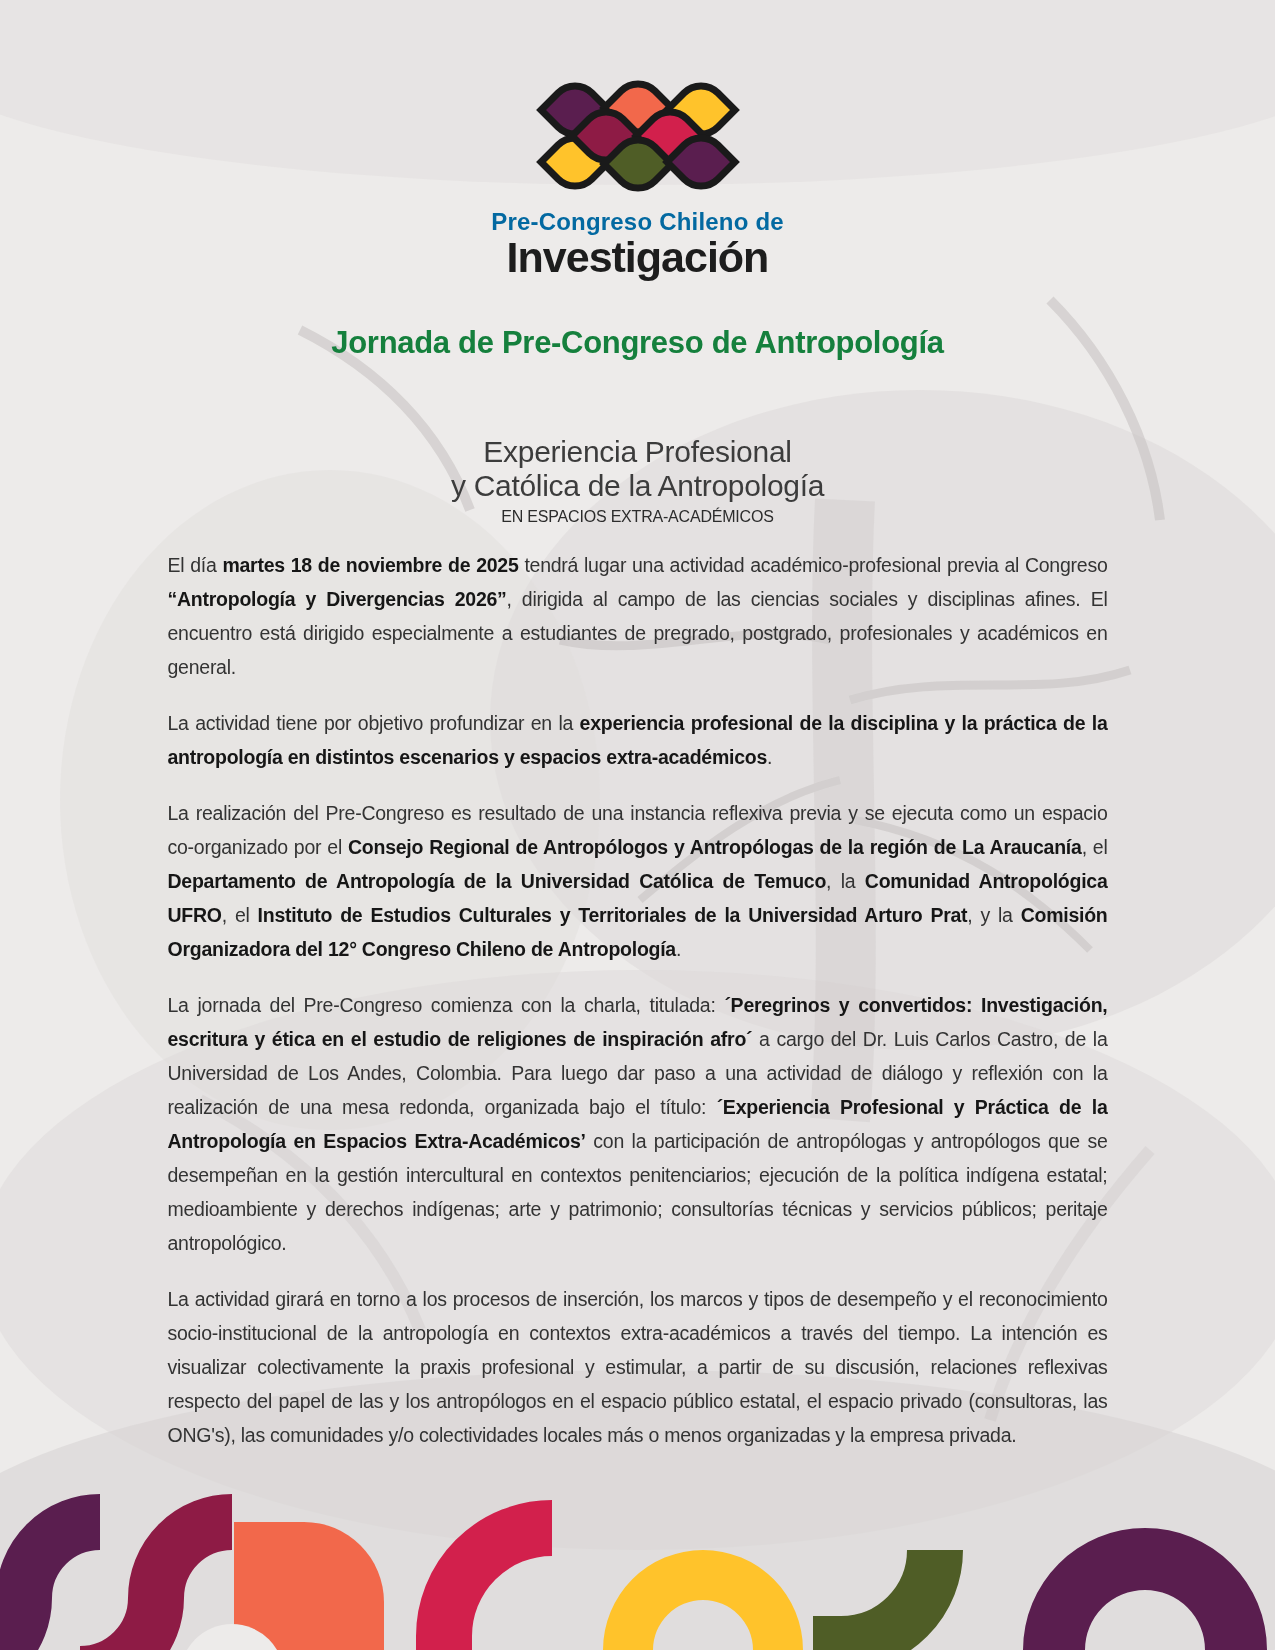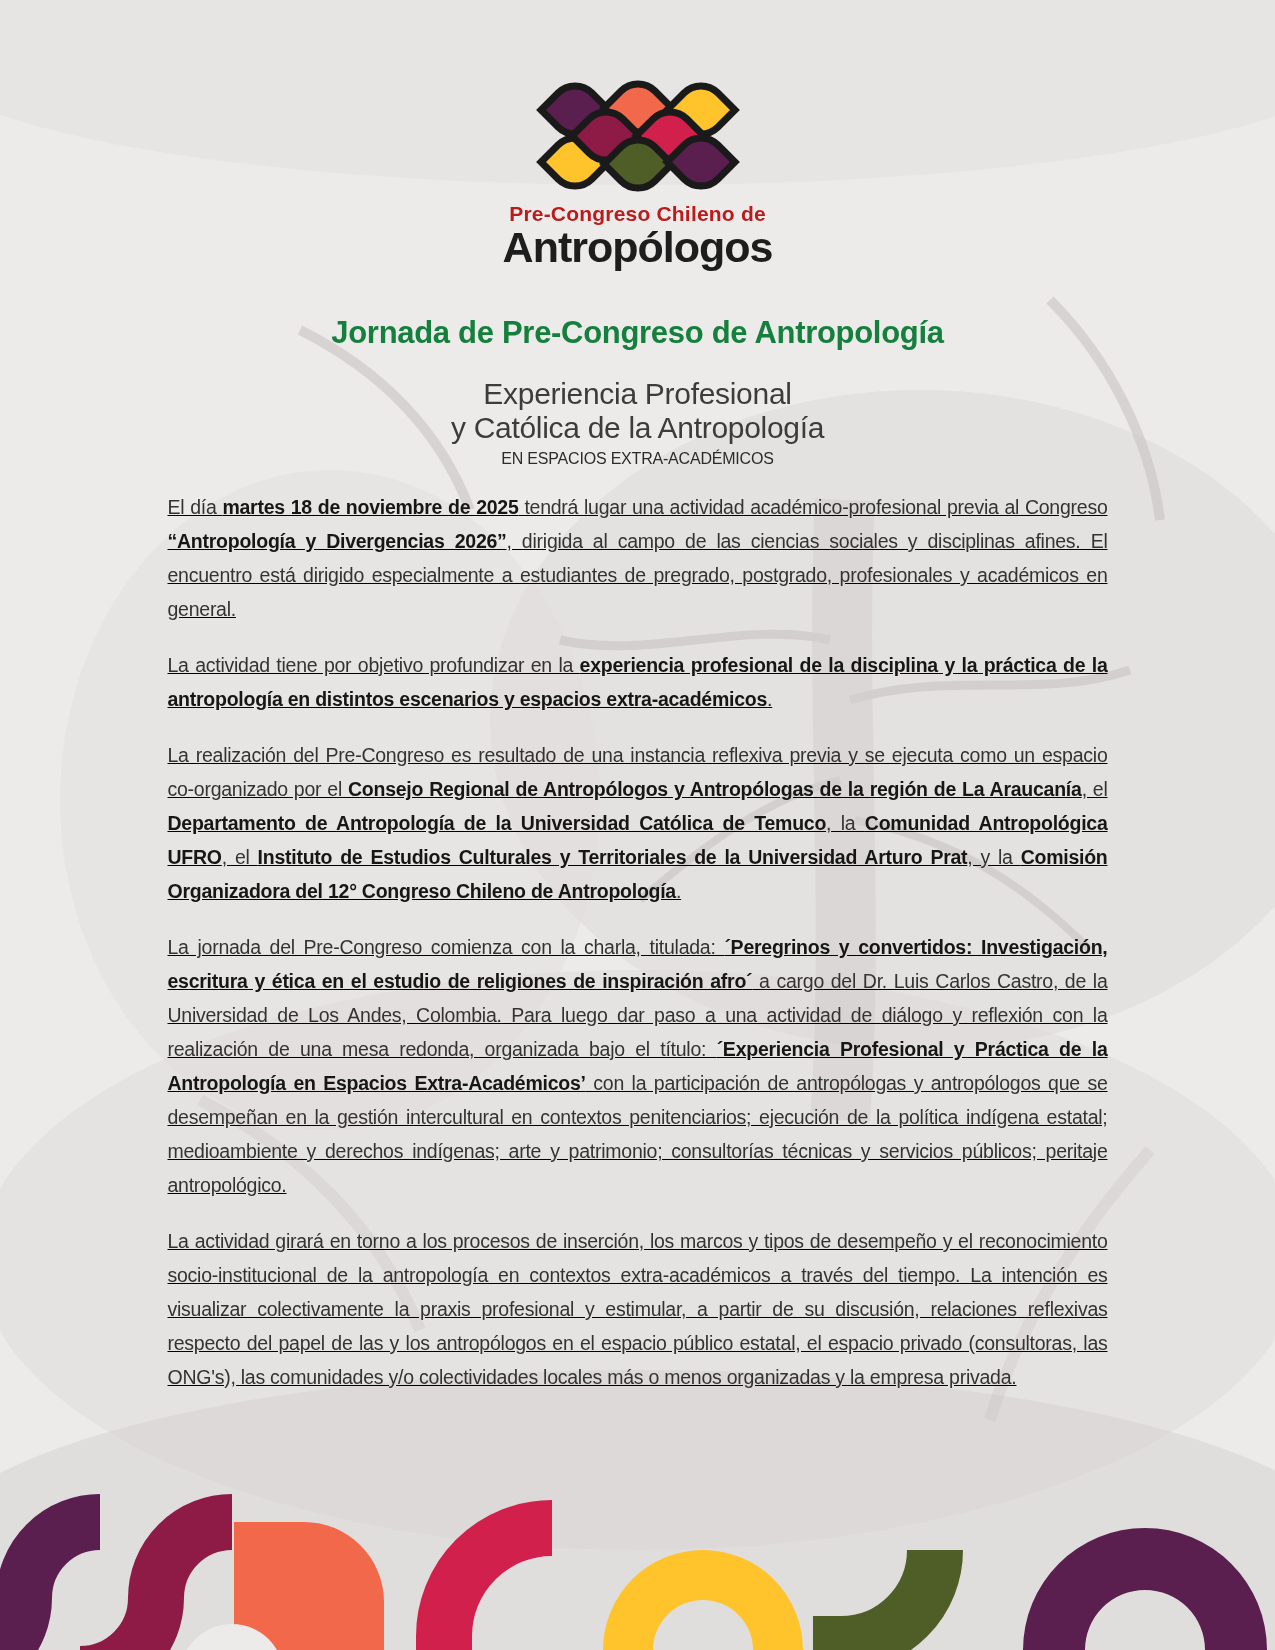--- a/index.html
+++ b/index.html
@@ -20,60 +20,59 @@
     inset: 0;
     z-index: 0;
   }
   .content {
     position: relative;
     z-index: 2;
     text-align: center;
   }
   .logo-mark { margin-top: 76px; }
   .logo-pretitle {
-    margin-top: 2px;
-    font-size: 21px;
+    margin-top: 8px;
+    font-size: 24px;
     font-weight: 700;
-    color: #b91c1c;
+    color: #0369a1;
     letter-spacing: 0.2px;
   }
   .logo-title {
     font-size: 43px;
     font-weight: 700;
     color: #1d1d1d;
     letter-spacing: -1px;
     line-height: 1.0;
   }
   .page-title {
     margin-top: 46px;
     font-size: 31px;
     font-weight: 700;
     color: #15803d;
     letter-spacing: -0.3px;
   }
   .subtitle {
-    margin-top: 26px;
+    margin-top: 74px;
     font-size: 30px;
     font-weight: 400;
     color: #3c3c3c;
     line-height: 34px;
     letter-spacing: -0.3px;
   }
   .subtitle-caps {
     margin-top: 5px;
     font-size: 16px;
     font-weight: 400;
     color: #2c2c2c;
     letter-spacing: -0.2px;
   }
   .body-text {
     width: 940px;
     margin: 22px auto 0 auto;
     text-align: justify;
-    text-decoration: underline;
   }
   .body-text p {
     font-size: 19.5px;
     line-height: 34px;
     color: #333333;
     letter-spacing: -0.25px;
     margin-bottom: 22px;
   }
   .body-text p span.b { font-weight: 700; color: #161616; }
   .frieze {
@@ -135,21 +134,21 @@
         <g transform="translate(0,28) rotate(45)">
           <path d="M -24 24 L -24 0 A 24 24 0 0 1 0 -24 L 24 -24 L 24 0 A 24 24 0 0 1 0 24 Z" fill="var(--green)"></path>
         </g>
         <g transform="translate(63,26) rotate(45)">
           <path d="M -24 24 L -24 0 A 24 24 0 0 1 0 -24 L 24 -24 L 24 0 A 24 24 0 0 1 0 24 Z" fill="var(--purple)"></path>
         </g>
       </g>
     </svg>
 
     <div class="logo-pretitle">Pre-Congreso Chileno de</div>
-    <div class="logo-title">Antropólogos</div>
+    <div class="logo-title">Investigación</div>
 
     <h1 class="page-title">Jornada de Pre-Congreso de Antropología</h1>
 
     <div class="subtitle">
       <div>Experiencia Profesional</div>
       <div>y Católica de la Antropología</div>
     </div>
     <div class="subtitle-caps">EN ESPACIOS EXTRA-ACADÉMICOS</div>
 
     <div class="body-text">

